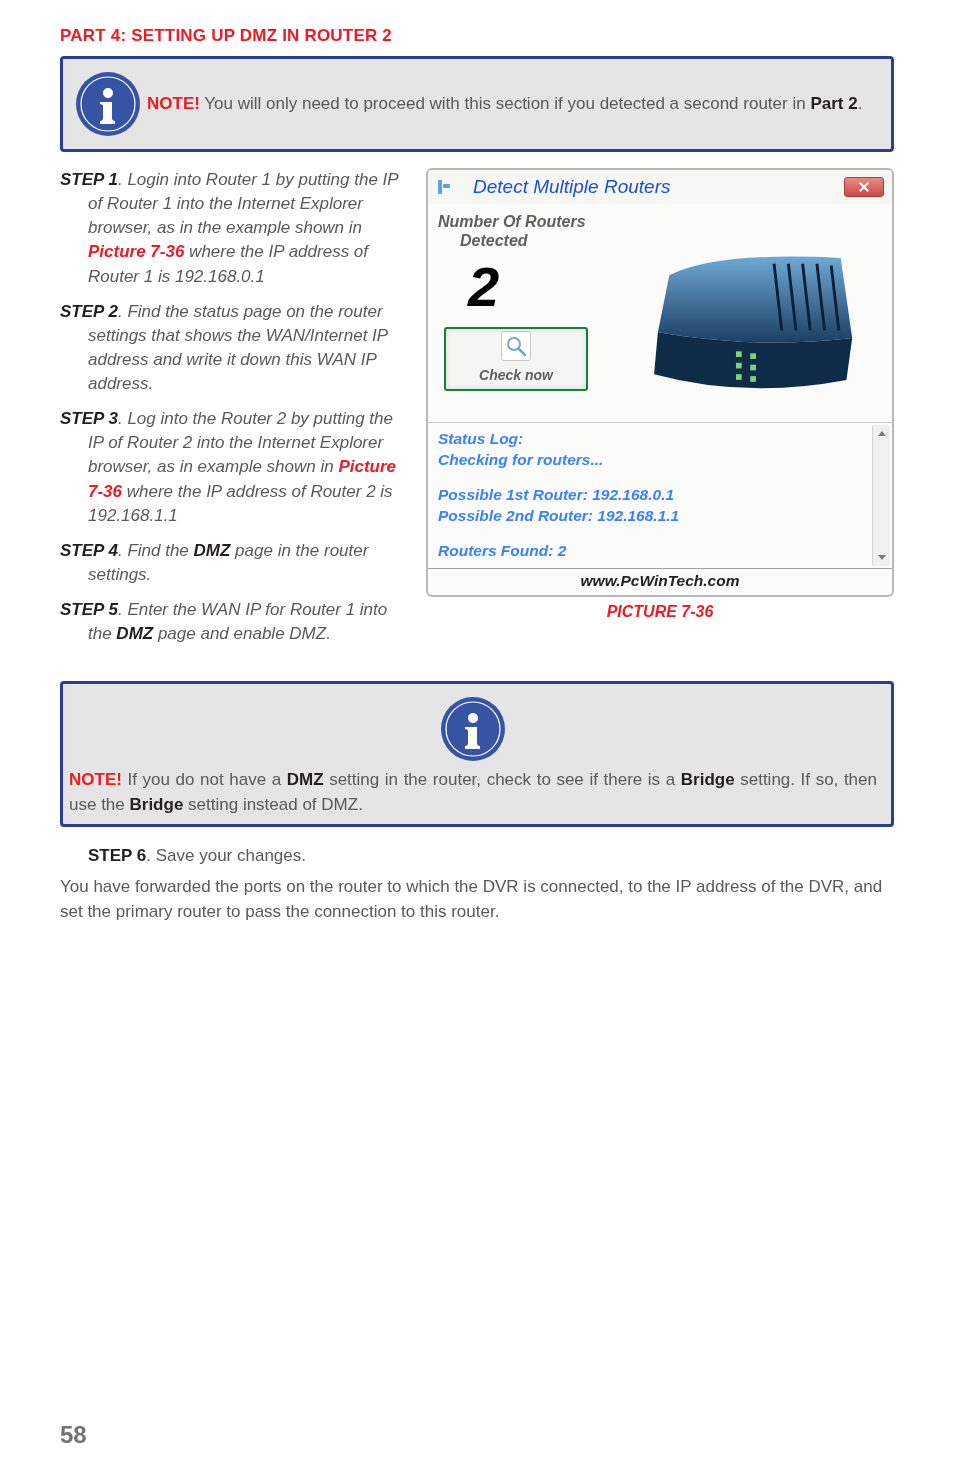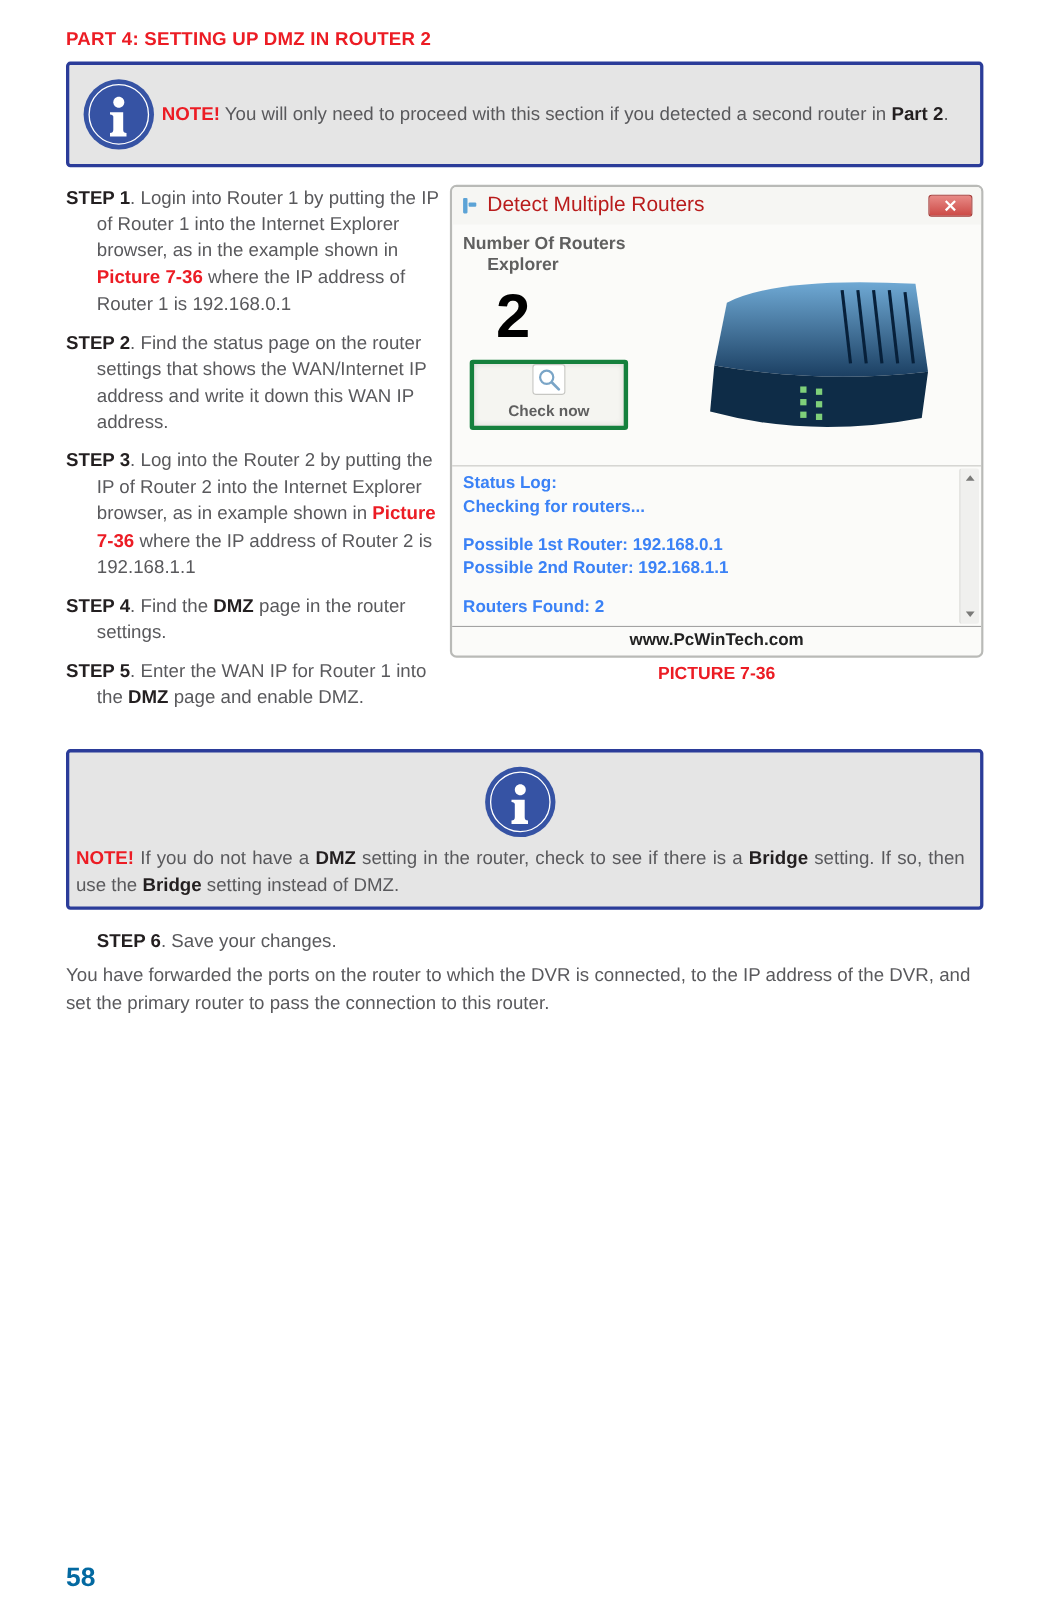--- a/index.html
+++ b/index.html
@@ -44,21 +44,22 @@
     color: #59595c;
     text-align: justify;
   }
   .note-text .note-label {
     color: #ec1c24;
     font-weight: 800;
   }
   .note-text .bold { font-weight: 700; color: #231f20; }
   .content-row {
     display: flex;
-    gap: 5px;
+    gap: 22px;
+    font-style: italic;
   }
   .steps-col { flex: 0 0 344px; }
   .steps-col .step {
     font-size: 17px;
     line-height: 1.42;
     color: #59595c;
     margin-bottom: 11px;
     padding-left: 28px;
     text-indent: -28px;
   }
@@ -75,22 +76,22 @@
   .titlebar {
     display: flex;
     align-items: center;
     padding: 6px 8px;
     background: #f6f6f3;
   }
   .titlebar-text {
     flex: 1;
     font-family: "Segoe UI", Tahoma, sans-serif;
     font-size: 19px;
-    color: #b91c1c;
-    margin-left: 8px;
+    color: #1d4ed8;
+    margin-left: 21px;
   }
   .close-btn {
     width: 40px;
     height: 20px;
     border-radius: 3px;
     background: linear-gradient(#e88a86, #cc4a46);
     border: 1px solid #a63d3a;
     position: relative;
   }
   .close-btn::before, .close-btn::after {
@@ -123,21 +124,21 @@
     font-family: "Arial Black", Arial, sans-serif;
     font-size: 56px;
     font-weight: 900;
     color: #000;
     margin: 4px 0 8px 30px;
   }
   .checknow-btn {
     width: 144px;
     height: 64px;
     margin: 0 0 8px 6px;
-    border: 4px solid #15803d;
+    border: 2px solid #15803d;
     border-radius: 3px;
     box-shadow: inset 0 0 6px rgba(0,0,0,0.12);
     background: #f5f5f1;
     display: flex;
     flex-direction: column;
     align-items: center;
     justify-content: flex-end;
     padding-bottom: 6px;
     gap: 2px;
   }
@@ -235,21 +236,21 @@
     font-size: 17px;
     line-height: 1.5;
     color: #59595c;
   }
   .page-number {
     position: absolute;
     left: 60px;
     bottom: 26px;
     font-size: 24px;
     font-weight: 700;
-    color: #0369a1;
+    color: #737373;
   }
 </style>
 </head>
 <body>
 
 <div class="section-heading">PART 4: SETTING UP DMZ IN ROUTER 2</div>
 
 <div class="note-box">
   <div class="note-icon">
     <svg viewBox="0 0 72 72">
@@ -291,21 +292,21 @@
           <rect x="7" y="5" width="7" height="4" fill="#5ca3d6" rx="1"></rect>
         </svg>
         <div class="titlebar-text">Detect Multiple Routers</div>
         <div class="close-btn"></div>
       </div>
 
       <div class="nrd-area">
         <div class="nrd-left">
           <div class="nrd-title">
             <span>Number Of Routers</span>
-            <span class="detected">Explorer</span>
+            <span class="detected">Detected</span>
           </div>
           <div class="big-two">2</div>
           <div class="checknow-btn">
             <div class="mag-icon">
               <svg width="22" height="22" viewBox="0 0 22 22">
                 <circle cx="9" cy="9" r="6" fill="none" stroke="#7aa5c7" stroke-width="2"></circle>
                 <line x1="14" y1="14" x2="20" y2="20" stroke="#7aa5c7" stroke-width="2.5" stroke-linecap="round"></line>
               </svg>
             </div>
             <div class="checknow-label">Check now</div>

